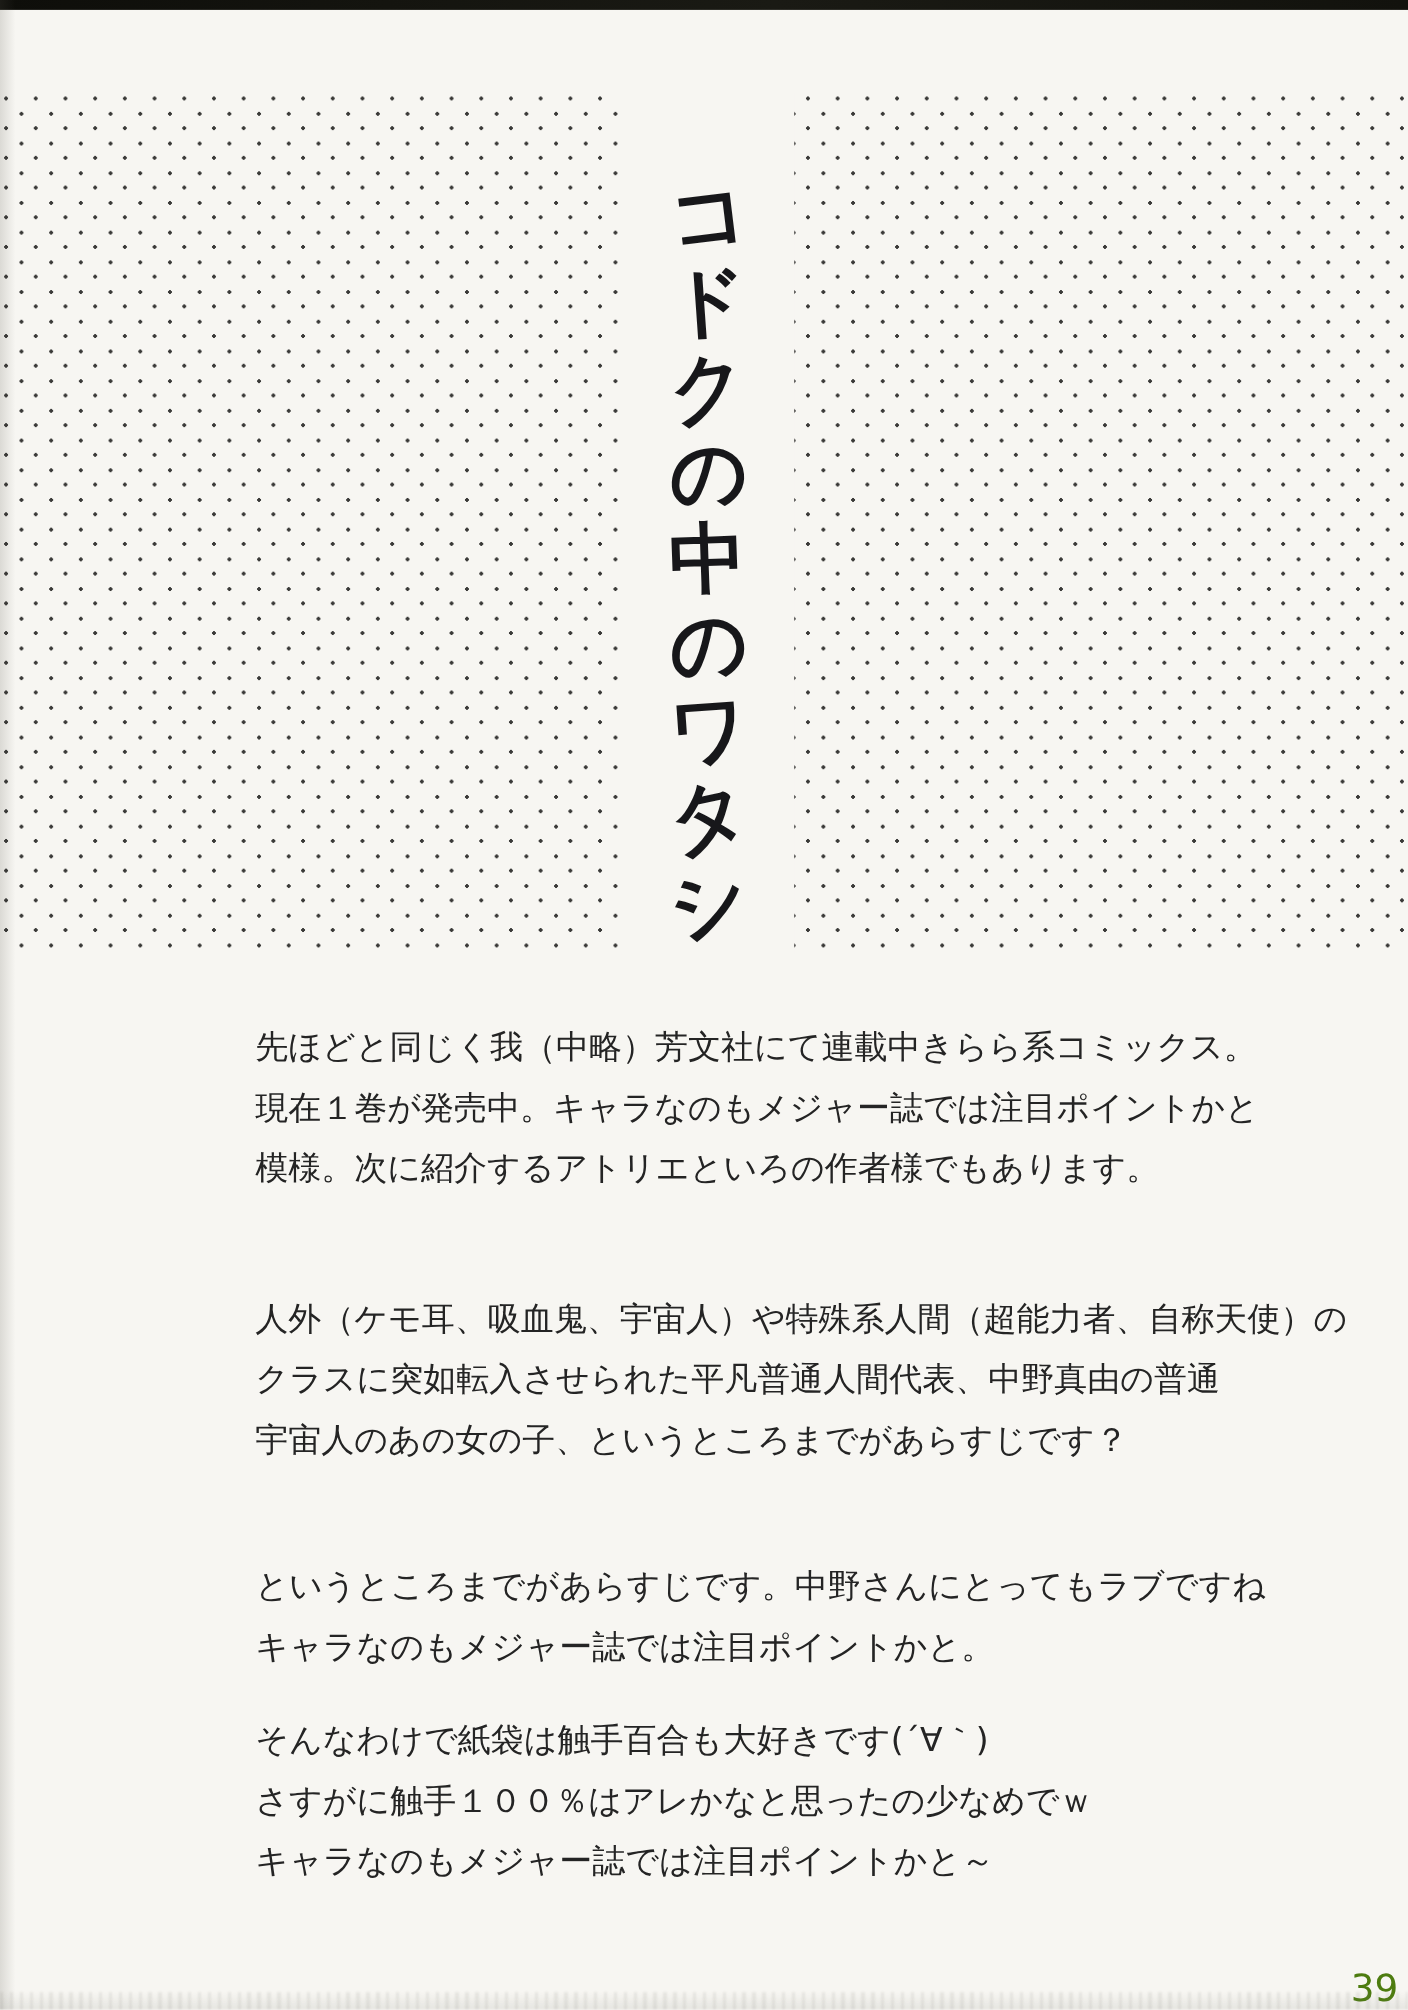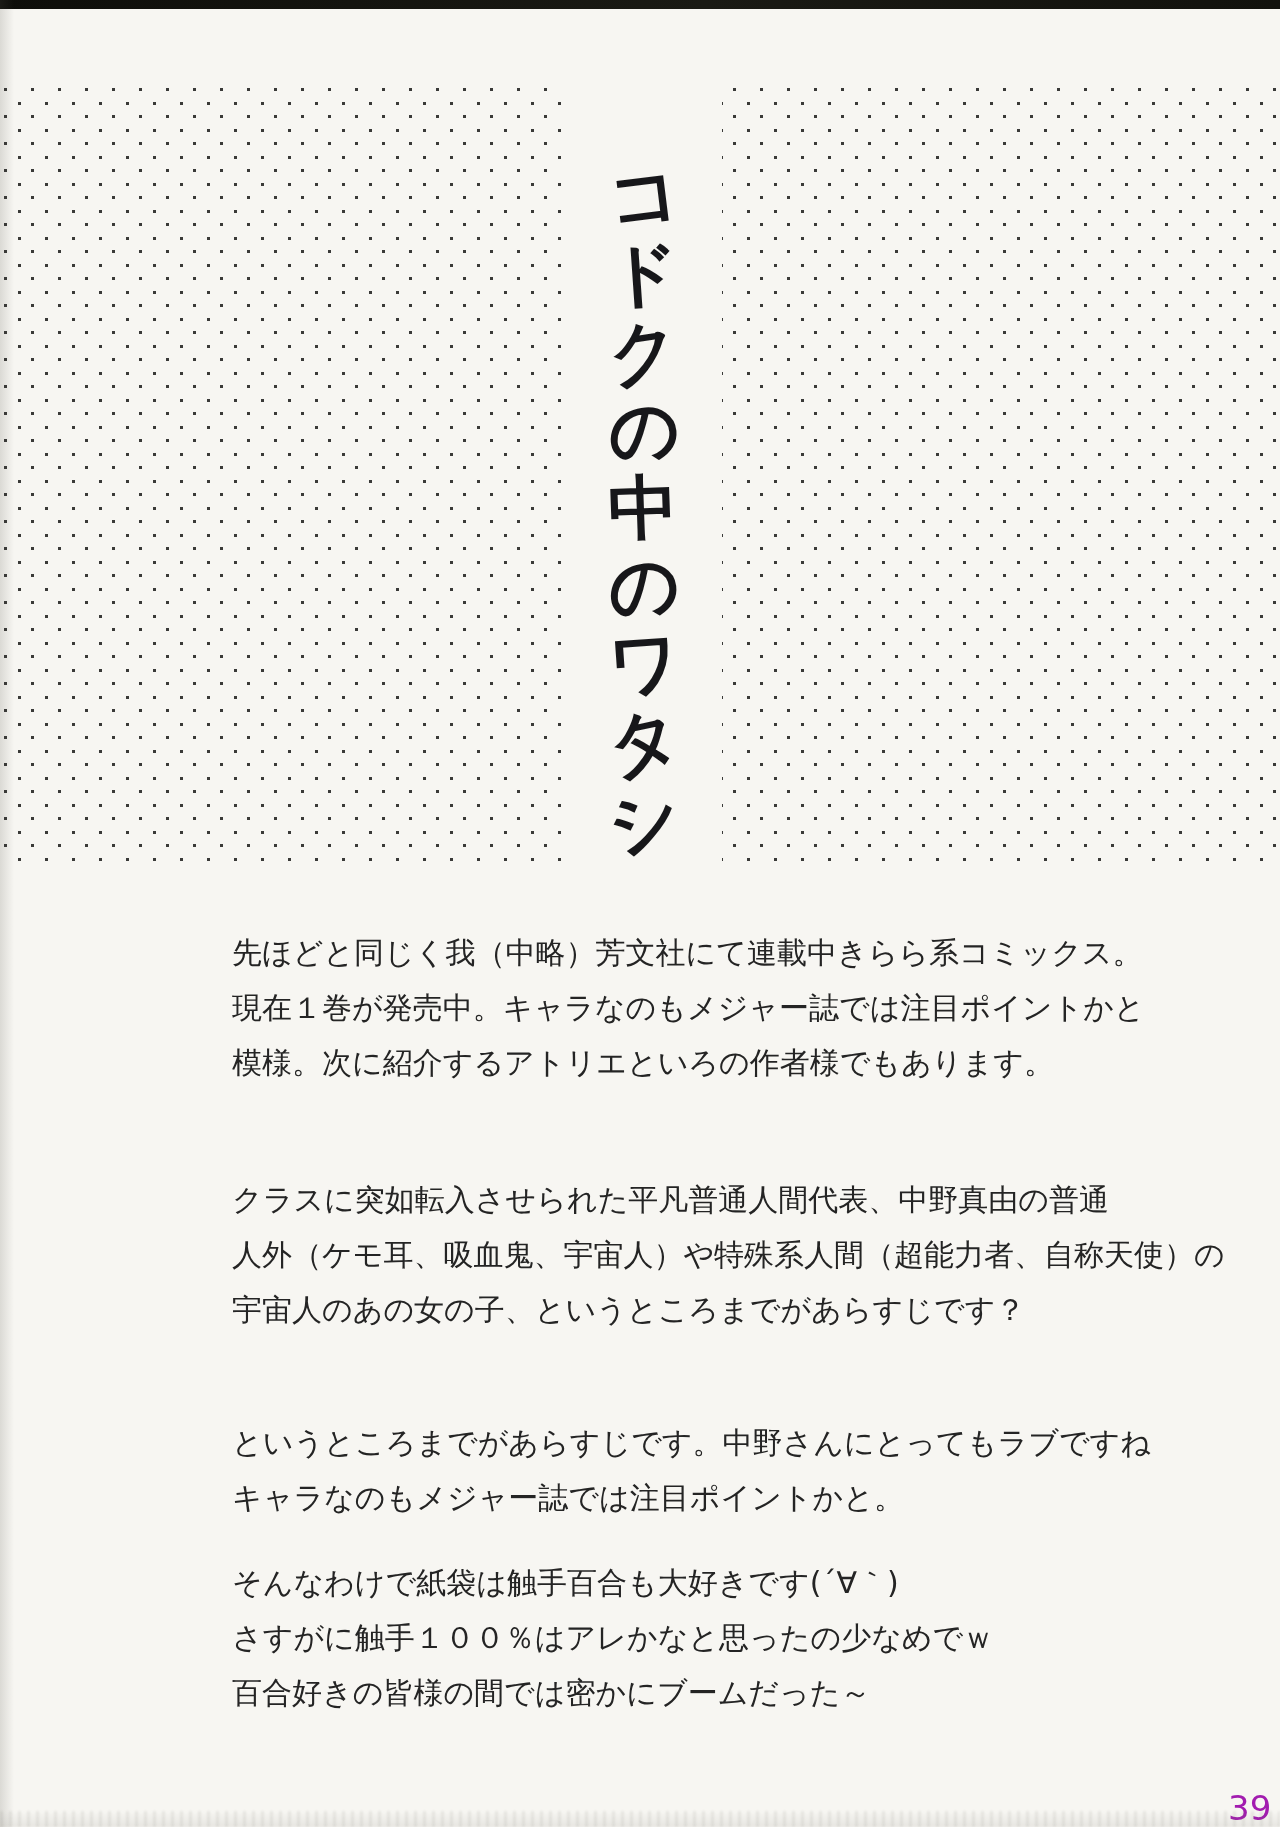--- a/index.html
+++ b/index.html
@@ -70,21 +70,21 @@
     line-height: 55px;
     font-weight: 400;
   }
   .para .line { white-space: nowrap; }
   .para-1 { top: 925px; }
   .para-2 { top: 1172px; }
   .para-3 { top: 1415px; }
   .para-4 { top: 1555px; }
   .page-number {
     position: absolute; left: 1228px; top: 1788px;
-    font-size: 34px; color: #a21caf;
+    font-size: 34px; color: #4d7c0f;
     font-family: "DejaVu Sans", "Liberation Sans", sans-serif;
   }
 </style>
 </head>
 <body>
 
 <div>
 
   <div class="top-edge"></div>
   <div class="left-edge-shade"></div>
@@ -105,33 +105,33 @@
     </div>
   </div>
 
   <div class="para para-1">
     <div class="line">先ほどと同じく我（中略）芳文社にて連載中きらら系コミックス。</div>
     <div class="line">現在１巻が発売中。キャラなのもメジャー誌では注目ポイントかと</div>
     <div class="line">模様。次に紹介するアトリエといろの作者様でもあります。</div>
   </div>
 
   <div class="para para-2">
+    <div class="line">人外（ケモ耳、吸血鬼、宇宙人）や特殊系人間（超能力者、自称天使）の</div>
     <div class="line">クラスに突如転入させられた平凡普通人間代表、中野真由の普通</div>
-    <div class="line">人外（ケモ耳、吸血鬼、宇宙人）や特殊系人間（超能力者、自称天使）の</div>
     <div class="line">宇宙人のあの女の子、というところまでがあらすじです？</div>
   </div>
 
   <div class="para para-3">
     <div class="line">というところまでがあらすじです。中野さんにとってもラブですね</div>
     <div class="line">キャラなのもメジャー誌では注目ポイントかと。</div>
   </div>
 
   <div class="para para-4">
     <div class="line">そんなわけで紙袋は触手百合も大好きです(´∀｀)</div>
     <div class="line">さすがに触手１００％はアレかなと思ったの少なめでｗ</div>
-    <div class="line">百合好きの皆様の間では密かにブームだった～</div>
+    <div class="line">キャラなのもメジャー誌では注目ポイントかと～</div>
   </div>
 
   <div class="page-number">39</div>
 
   <div class="bottom-noise"></div>
 
 </div>
 
 </body></html>

